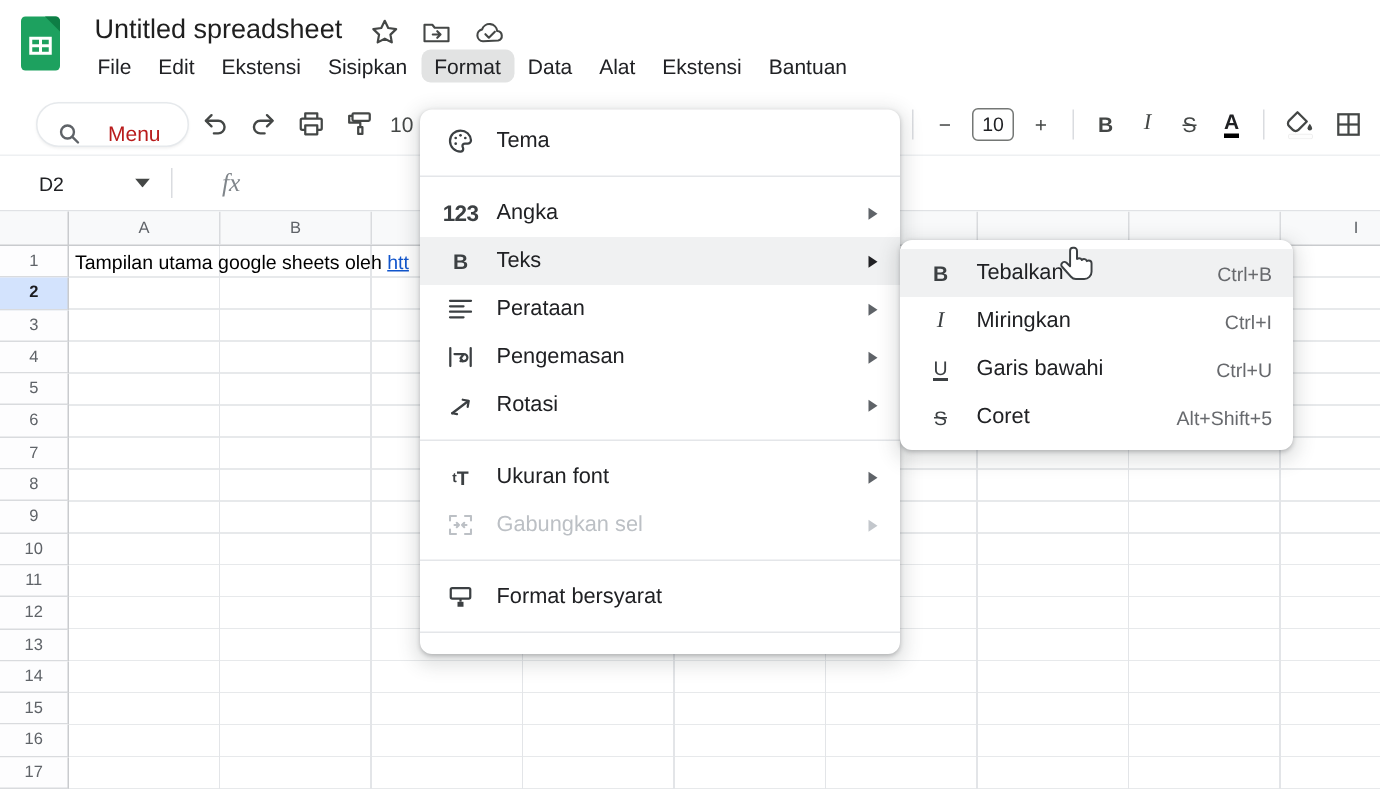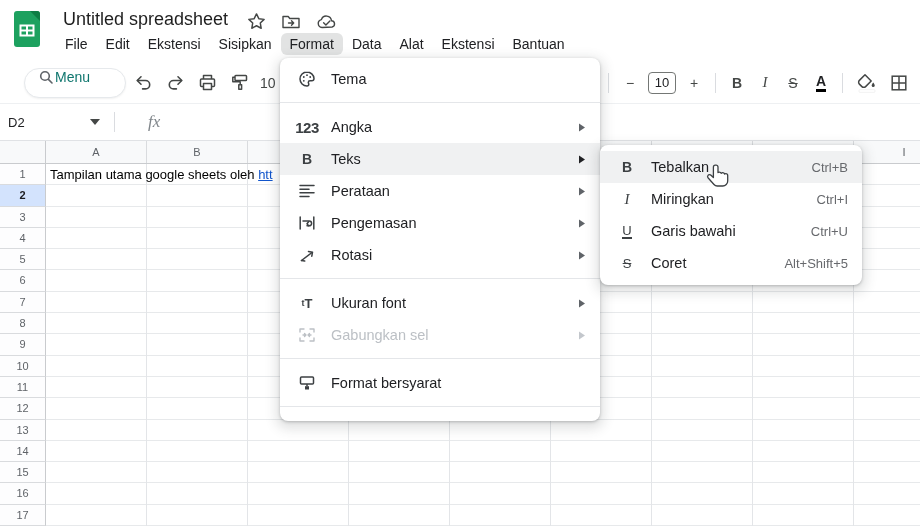--- a/index.html
+++ b/index.html
@@ -13,37 +13,37 @@
   .title-icons { position:absolute; left:247px; top:12px; display:flex; gap:15px; align-items:center; }
   .menubar { position:absolute; left:56px; top:33px; display:flex; font-size:14px; color:#202124; }
   .mitem { padding:3px 9px; border-radius:6px; cursor:default; }
   .mitem.active { background:#e2e3e3; }
 
   
   .toolbar { position:absolute; left:0; top:62px; width:920px; height:42px; display:flex; align-items:center;
              background:#fff; border-bottom:1px solid #eef0f2; }
   .search-pill { margin-left:24px; height:30px; width:102px; border-radius:16px; background:#fff;
                  border:1px solid #e6e9ec; box-shadow:0 1px 2px rgba(0,0,0,.06);
-                 display:flex; align-items:flex-start; gap:1px; padding:0 13px; color:#0f766e; font-size:14px; }
+                 display:flex; align-items:flex-end; gap:18px; padding:0 13px; color:#b91c1c; font-size:14px; }
   .tbtn { width:30px; height:30px; display:flex; align-items:center; justify-content:center; margin-left:2px; color:#444746; }
   .zoomtxt { margin-left:6px; font-size:14px; color:#444746; }
   .right-group { margin-left:auto; display:flex; align-items:center; padding-right:6px; }
   .vdiv { width:1px; height:20px; background:#dadce0; margin:0 7px; }
   .sizebox { width:28px; height:22px; border:1px solid #747775; border-radius:4px; text-align:center;
              line-height:20px; font-size:13px; color:#202124; margin:0 4px; }
   .fmt-glyph { font-size:14px; color:#444746; width:28px; text-align:center; }
   .glyph-b { font-weight:bold; }
   .glyph-i { font-family:"Liberation Serif", serif; font-style:italic; font-size:15px; }
   .glyph-s { text-decoration:line-through; }
   .glyph-a { font-weight:bold; color:#202124; display:inline-block; border-bottom:3px solid #000; line-height:15px; }
 
   
   .formulabar { position:absolute; left:0; top:104px; width:920px; height:37px; display:flex; align-items:center;
                 border-bottom:1px solid #e0e2e5; background:#fff; }
-  .namebox { width:72px; padding-left:8px; font-size:13px; color:#202124; }
+  .namebox { width:72px; padding-left:26px; font-size:13px; color:#202124; }
   .name-arrow { margin-left:18px; }
   .fx { margin-left:26px; font-family:"Liberation Serif", serif; font-style:italic; font-size:17px; color:#80868b; }
 
   
   .corner { position:absolute; left:0; top:141px; width:46px; height:23px; background:#f8f9fa;
             border-right:1px solid #c9cbce; border-bottom:1px solid #c9cbce; }
   .colheads { position:absolute; left:46px; top:141px; width:874px; height:23px; display:flex; overflow:hidden;
               background:#f8f9fa; border-bottom:1px solid #c9cbce; }
   .colhead { flex:0 0 101px; width:101px; text-align:center; line-height:22px; font-size:11px; color:#5f6368;
              border-right:1px solid #d9dbde; }
@@ -54,21 +54,21 @@
   .cells { position:absolute; left:46px; top:164px; width:874px; height:362px;
            background-image:
              repeating-linear-gradient(to right, transparent 0 100px, #e3e5e8 100px 101px),
              repeating-linear-gradient(to bottom, transparent 0 20.3px, #e7e9eb 20.3px 21.3px); }
   .a1 { position:absolute; left:50px; top:164px; height:21px; line-height:21px; font-size:13px; color:#000;
         white-space:nowrap; z-index:1; }
   .a1 .lnk { color:#1155cc; text-decoration:underline; }
 
   
   .menu { position:absolute; background:#fff; border-radius:8px;
-          box-shadow:0 1px 3px rgba(60,64,67,.3), 0 4px 12px 4px rgba(60,64,67,.15); z-index:5; }
+          box-shadow:0 1px 3px rgba(60,64,67,.3), 0 4px 12px 4px rgba(60,64,67,.15); z-index:5;margin-top:15px; }
   .format-menu { left:280px; top:58px; width:320px; padding:5px 0 6px; }
   .submenu { left:600px; top:145px; width:262px; padding:6px 0; }
   .mrow { height:32px; display:flex; align-items:center; padding:0 14px 0 16px; font-size:14.5px; color:#202124; }
   .mrow.hl { background:#f0f1f2; }
   .micon { width:22px; margin-right:13px; display:flex; justify-content:center; align-items:center; color:#3c4043; }
   .mlabel { flex:1; }
   .mshort { font-size:13px; color:#67696d; }
   .marrow { margin-left:8px; display:flex; }
   .mrow.disabled, .mrow.disabled .micon { color:#bcc0c5; }
   .mdiv { height:1px; background:#e4e6e9; margin:7px 0 8px; }

